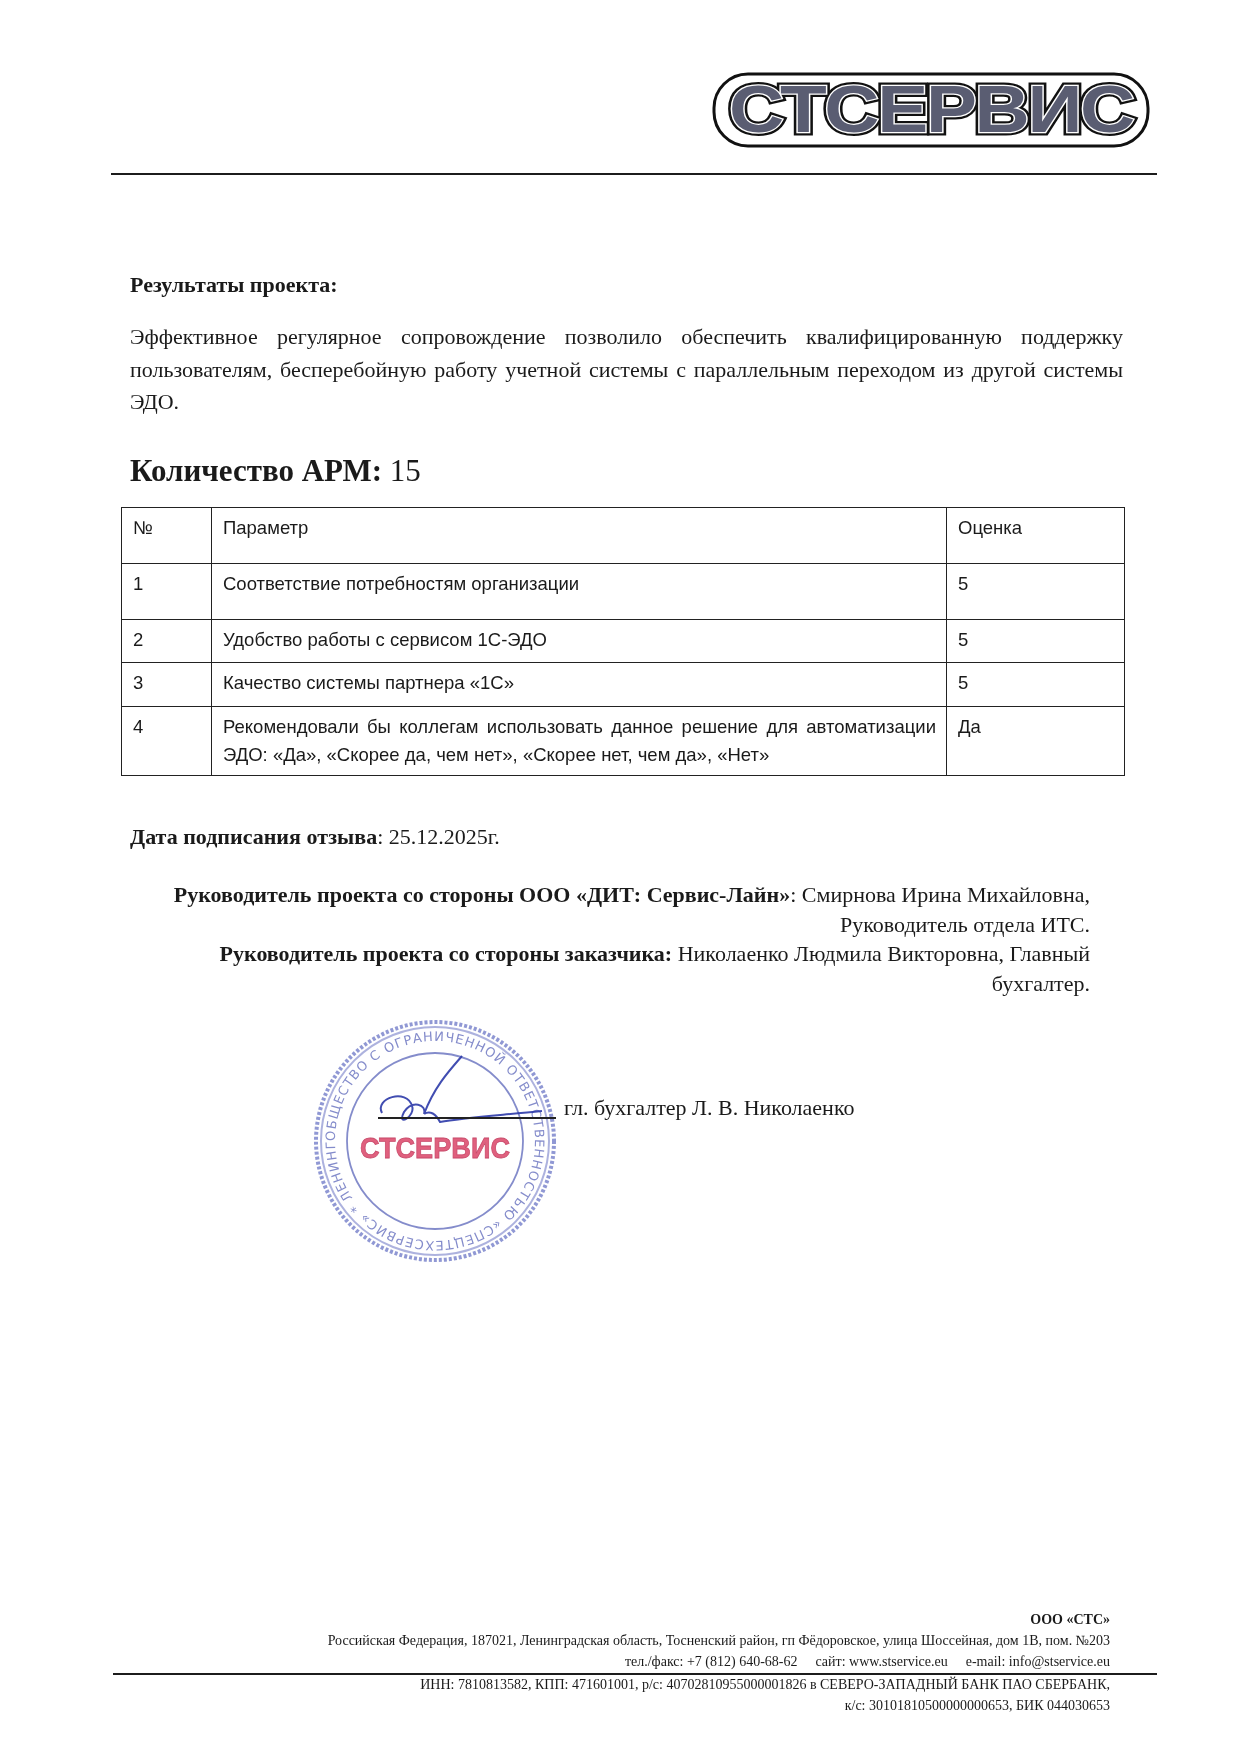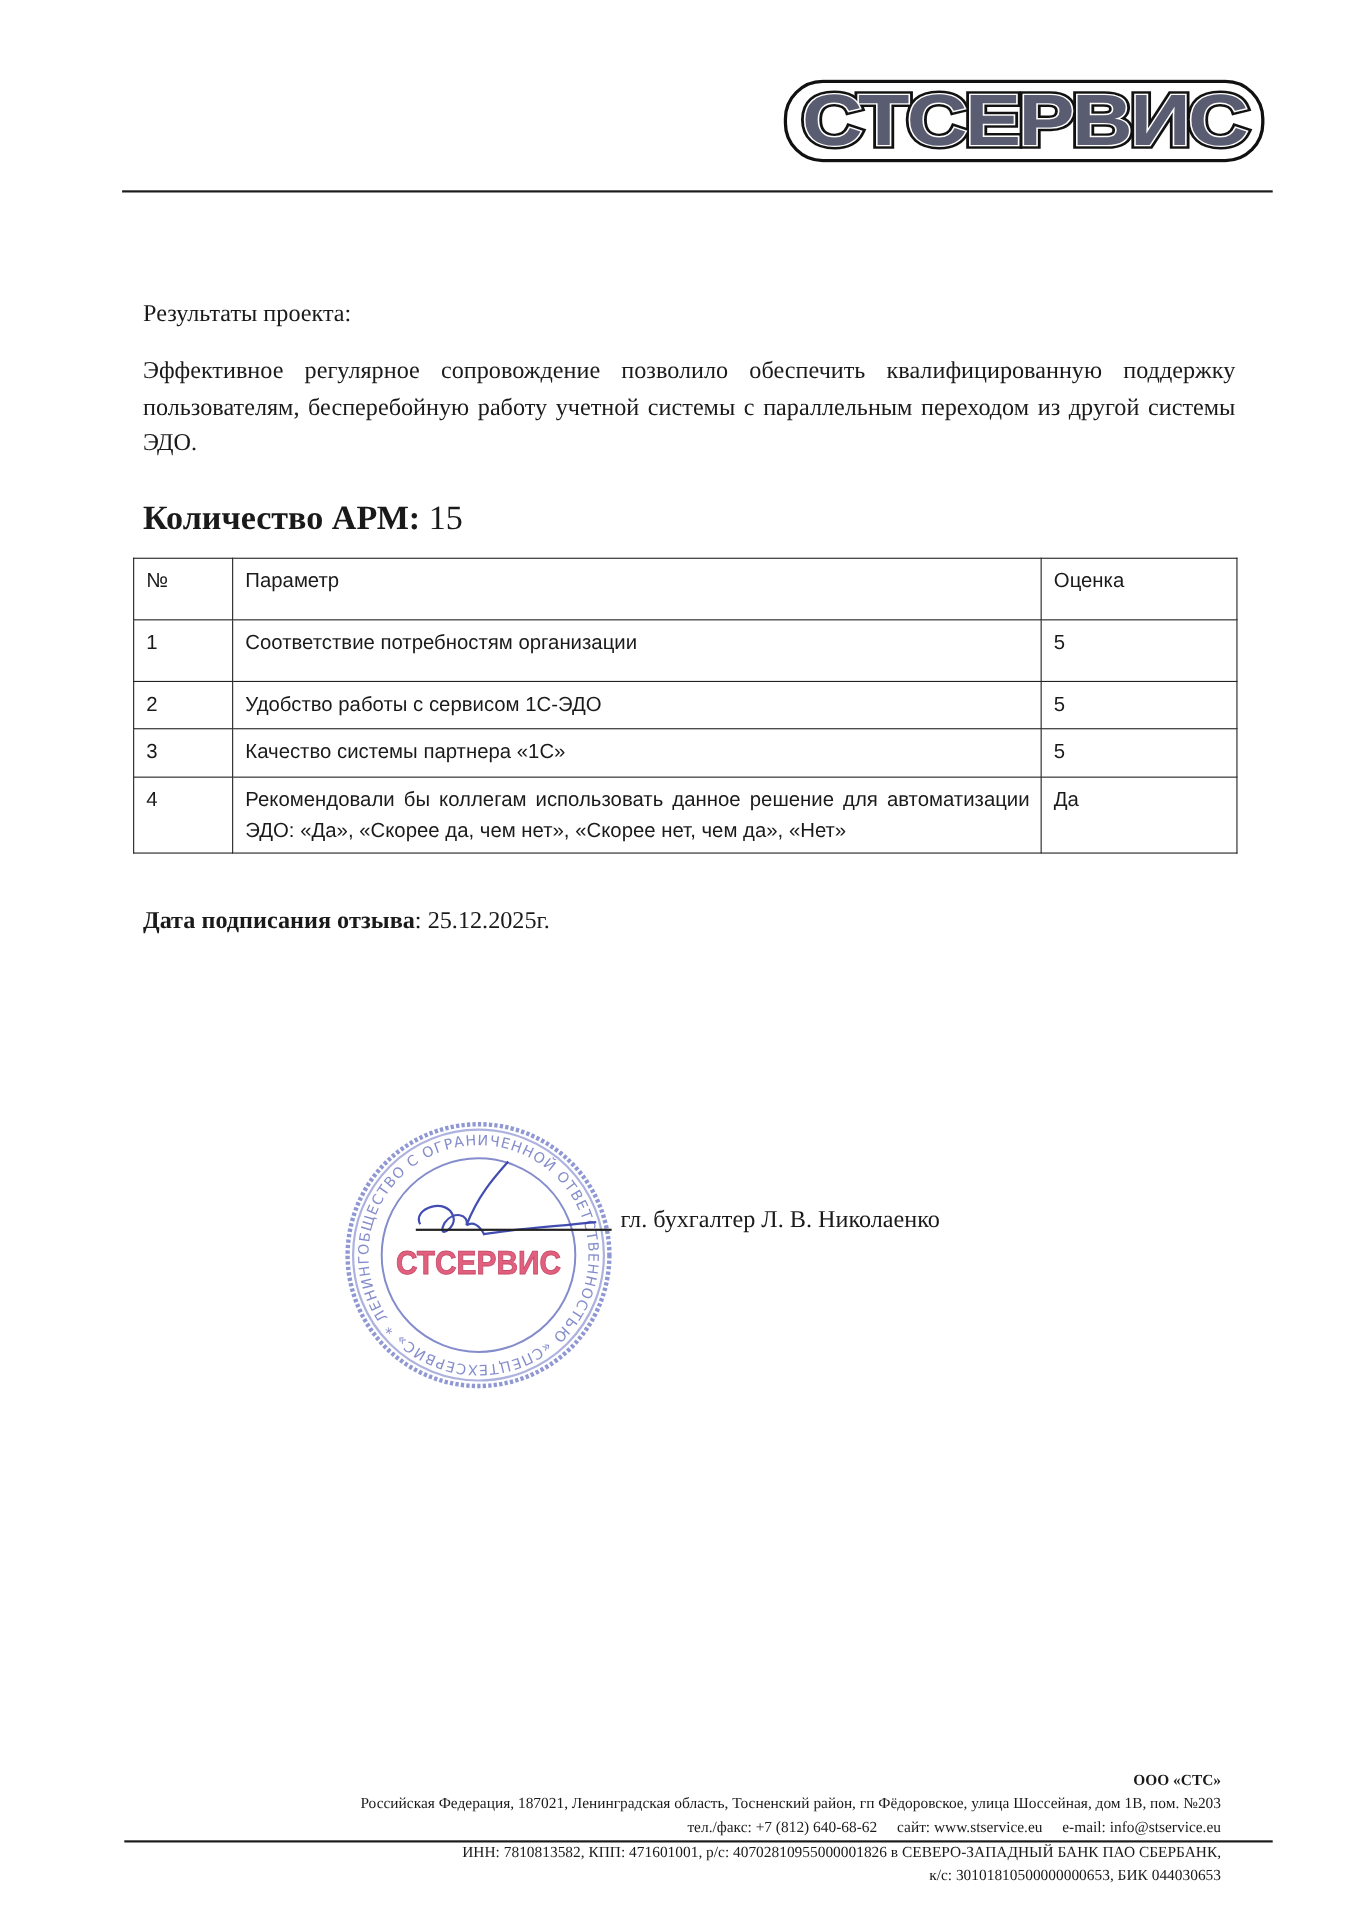--- a/index.html
+++ b/index.html
@@ -5,21 +5,21 @@
     html, body { margin: 0; padding: 0; background: #ffffff; }
     body { width: 1240px; height: 1754px; position: relative; overflow: hidden; color: #1a1a1a; }
     .serif { font-family: "Liberation Serif", "DejaVu Serif", serif; }
     .abs { position: absolute; text-align: right; }
 
     
     .logo { left: 712px; top: 72px; width: 438px; height: 76px; }
     .header-rule { left: 111px; top: 173px; width: 1046px; height: 2px; background: #1c1c1c; }
 
     .h-bold { font-weight: bold; }
-    .section-title { left: 130px; top: 272px; font-size: 22px; font-weight: normal; }
+    .section-title { left: 130px; top: 272px; font-size: 22px; font-weight: bold; }
     .para { left: 130px; top: 321px; width: 993px; font-size: 22px; line-height: 32.5px; text-align: justify; text-align-last: left; }
     .count-line { left: 130px; top: 453px; font-size: 31px; }
 
     
     table.rating { position: absolute; left: 121px; top: 507px; width: 1004px; border-collapse: collapse; font-family: "Liberation Sans", "DejaVu Sans", sans-serif; font-size: 18.5px; color: #1a1a1a; }
     table.rating td { border: 1.6px solid #222; vertical-align: top; padding: 6px 10px 6px 11px; line-height: 28px; }
     table.rating td.c-num { width: 68px; }
     table.rating td.c-score { width: 156px; }
     table.rating tr.r-head td { height: 43px; }
     table.rating tr.r1 td { height: 43px; }
@@ -93,20 +93,26 @@
     <td class="c-score">Да</td>
   </tr>
 </tbody>
   </table>
 
 <div class="abs serif date-line">
   <span class="h-bold">Дата подписания отзыва</span><span>: 25.12.2025г.</span>
 </div>
 
 <div class="abs serif mgr-block">
+  <div>
+    <span class="h-bold">Руководитель проекта со стороны ООО «ДИТ: Сервис-Лайн»</span><span>: Смирнова Ирина Михайловна, Руководитель отдела ИТС.</span>
+  </div>
+  <div>
+    <span class="h-bold">Руководитель проекта со стороны заказчика:</span><span> Николаенко Людмила Викторовна, Главный бухгалтер.</span>
+  </div>
 </div>
 
 <div class="abs stamp">
   <svg width="246" height="246" viewBox="0 0 246 246">
     <defs>
       <path id="ringPath" d="M123,123 m-100,0 a100,100 0 1,1 200,0 a100,100 0 1,1 -200,0"></path>
     </defs>
     <circle cx="123" cy="123" r="119" fill="none" stroke="#7d86cc" stroke-width="4" stroke-dasharray="3 2" opacity="0.85"></circle>
     <circle cx="123" cy="123" r="114" fill="none" stroke="#8a92d0" stroke-width="2" opacity="0.7"></circle>
     <circle cx="123" cy="123" r="88" fill="none" stroke="#6f78c2" stroke-width="1.8" opacity="0.85"></circle>

